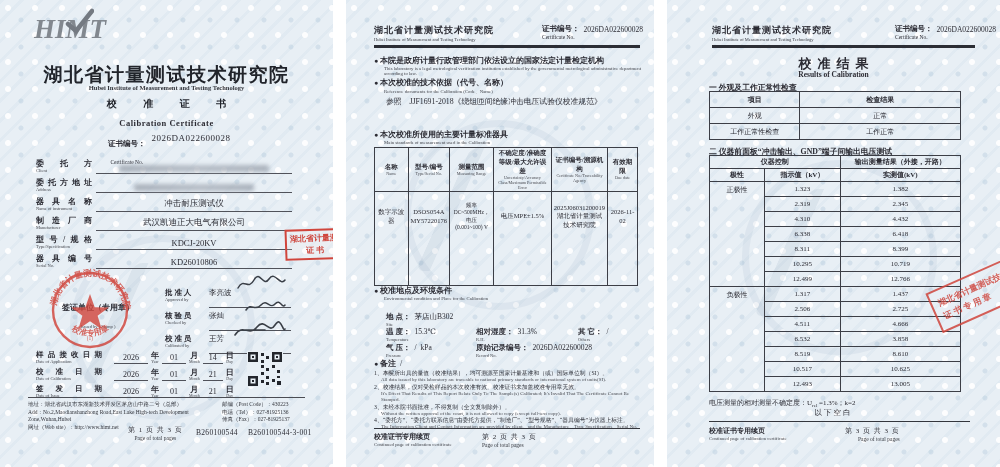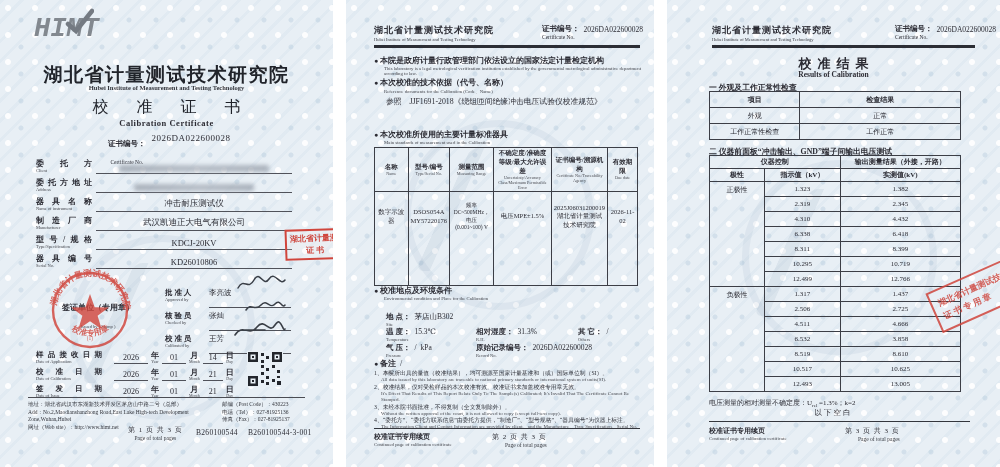--- a/index.html
+++ b/index.html
@@ -18,28 +18,28 @@
   .p3{width:333px;}
   .abs{position:absolute;}
   .ctr{left:0;right:0;text-align:center;}
 
   
   .wm{position:absolute;border-radius:50%;border:7px solid rgba(120,150,175,.10);}
   .wm::after{content:"";position:absolute;left:18%;top:12%;width:55%;height:70%;
     border-left:14px solid rgba(120,150,175,.12);transform:skewX(-24deg);border-radius:8px;}
 
   
-  .logo{font-family:Liberation Mono, monospace;font-style:italic;font-weight:bold;
+  .logo{font-family:Liberation Serif, serif;font-style:italic;font-weight:bold;
     font-size:27px;color:#82888f;letter-spacing:0px;line-height:1;}
   .logoM{position:relative;display:inline-block;}
   .logoM svg{position:absolute;left:-2px;top:-8px;}
 
   .inst-cn{font-size:19px;font-weight:bold;letter-spacing:1.5px;color:#21242b;}
   .inst-en{font-size:6.5px;font-weight:bold;color:#33353c;}
-  .cert-title{font-size:16px;font-weight:normal;letter-spacing:12px;text-indent:12px;color:#1f2229;}
+  .cert-title{font-size:10px;font-weight:bold;letter-spacing:12px;text-indent:12px;color:#1f2229;}
   .cert-title-en{font-size:8.5px;font-weight:bold;letter-spacing:.5px;}
   .certno-lbl-cn{font-size:7.5px;font-weight:bold;}
   .certno-lbl-en{font-size:5.5px;}
   .certno-val{font-size:9px;letter-spacing:.5px;}
 
   .f-row{position:absolute;left:36px;width:256px;display:flex;align-items:flex-end;height:17px;}
   .f-lbl{width:60px;flex:none;padding-bottom:1px;}
   .f-lbl .cn{font-size:8px;font-weight:bold;text-align:justify;text-align-last:justify;display:block;width:56px;}
   .f-lbl .en{font-size:4.5px;color:#45474e;display:block;margin-top:-1px;}
   .f-line{flex:1;border-bottom:1px solid #50525a;text-align:center;font-size:8.5px;padding-bottom:1px;min-height:11px;}
@@ -483,21 +483,21 @@
       <div class="note-en">Without the written approval of the court, it is not allowed to copy (except full-text copy).</div>
       <div class="note-cn">4、“委托方”、“委托方联系信息”由委托方提供，“制造厂”、“型号规格”、“器具编号”为仪器上标注。</div>
       <div class="note-en">The Information Client and Contact Information are provided by client、and the Manufacture、Type Specification、Serial No. are marked on the items.</div>
     </div>
 
     <div class="abs" style="left:28px;right:14px;top:428px;border-top:1.5px solid #34363d;"></div>
     <div class="abs" style="left:28px;top:432px;">
       <div style="font-size:7px;font-weight:bold;">校准证书专用续页</div>
       <div style="font-size:4.8px;color:#44464d;">Continued page of calibration certificate</div>
     </div>
-    <div class="abs" style="left:146px;top:432px;text-align:right;">
+    <div class="abs" style="left:136px;top:432px;text-align:left;">
       <div class="pgno-cn">第 2 页 共 3 页</div>
       <div class="pgno-en">Page of  total pages</div>
     </div>
   </div>
 
   <div class="page p3">
     <div class="wm" style="left:75px;top:160px;width:195px;height:195px;"></div>
 
     <div class="abs" style="left:45px;top:24px;">
       <div class="hdr-cn">湖北省计量测试技术研究院</div>

